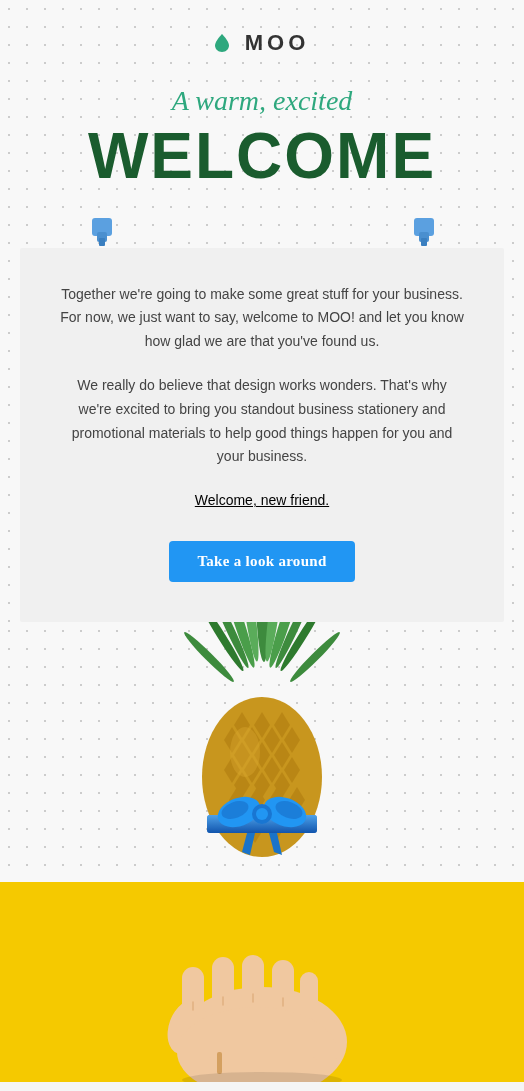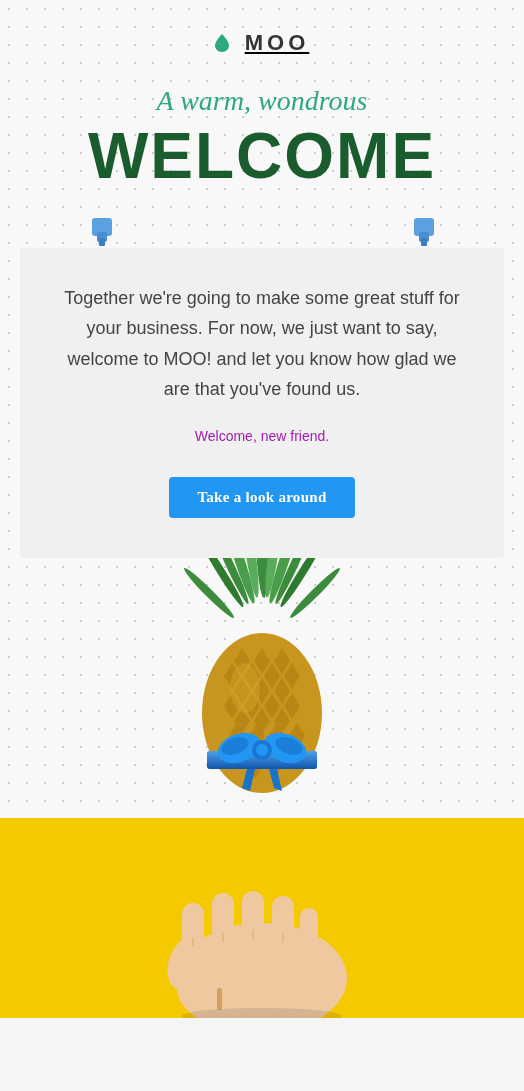--- a/index.html
+++ b/index.html
@@ -24,21 +24,20 @@
       padding: 30px 20px 0;
       text-align: center;
     }
 
     .logo-container {
       display: flex;
       align-items: center;
       justify-content: center;
       gap: 16px;
       margin-bottom: 28px;
-      text-decoration: underline;
     }
 
     .logo-drop {
       width: 14px;
       height: 18px;
     }
 
     .logo-text {
       font-size: 22px;
       font-weight: bold;
@@ -87,31 +86,32 @@
       background: #f0f0f0;
       margin: 0 20px;
       padding: 35px 40px 40px;
       text-align: center;
       border-radius: 2px;
       position: relative;
       z-index: 1;
     }
 
     .card-body-text {
-      font-size: 18px;
+      font-size: 14px;
       color: #444;
       line-height: 1.7;
       margin-bottom: 20px;
     }
 
     .welcome-friend {
       font-size: 14px;
-      color: #a21caf;
+      color: #000000;
       line-height: 1.7;
       margin-bottom: 28px;
+      text-decoration: underline;
     }
 
     .cta-button {
       display: inline-block;
       background-color: #2196f3;
       color: #fff;
       font-size: 15px;
       font-weight: bold;
       padding: 12px 28px;
       border-radius: 4px;
@@ -148,21 +148,21 @@
 
   <div class="top-section">
 
     <div class="logo-container">
       <svg class="logo-drop" viewBox="0 0 14 18" fill="none" xmlns="http://www.w3.org/2000/svg">
         <path d="M7 0 C7 0 0 7 0 11.5 C0 15.1 3.1 18 7 18 C10.9 18 14 15.1 14 11.5 C14 7 7 0 7 0Z" fill="#2ea87e"></path>
       </svg>
       <span class="logo-text">MOO</span>
     </div>
 
-    <div class="tagline">A warm, wondrous</div>
+    <div class="tagline">A warm, excited</div>
 
     <div class="welcome-text">WELCOME</div>
 
   </div>
 
   <div class="clips-area">
     <div class="clip">
       <svg width="24" height="32" viewBox="0 0 24 32" fill="none" xmlns="http://www.w3.org/2000/svg">
         <rect x="2" y="0" width="20" height="18" rx="3" fill="#5ba0e0"></rect>
         <rect x="7" y="14" width="10" height="10" rx="2" fill="#4a8fcf"></rect>
@@ -175,20 +175,21 @@
         <rect x="7" y="14" width="10" height="10" rx="2" fill="#4a8fcf"></rect>
         <rect x="9" y="20" width="6" height="8" rx="1" fill="#3a7fc0"></rect>
       </svg>
     </div>
   </div>
 
   <div class="card-section">
 
     <p class="card-body-text">Together we're going to make some great stuff for your business. For now, we just want to say, welcome to MOO! and let you know how glad we are that you've found us.</p>
 
+    <p class="card-body-text">We really do believe that design works wonders. That's why we're excited to bring you standout business stationery and promotional materials to help good things happen for you and your business.</p>
 
     <p class="welcome-friend">Welcome, new friend.</p>
 
     <button class="cta-button">Take a look around</button>
 
   </div>
 
   <div class="pineapple-area">
 
     <div class="pineapple-dotted-bg" style="height: 260px; position: relative;">

